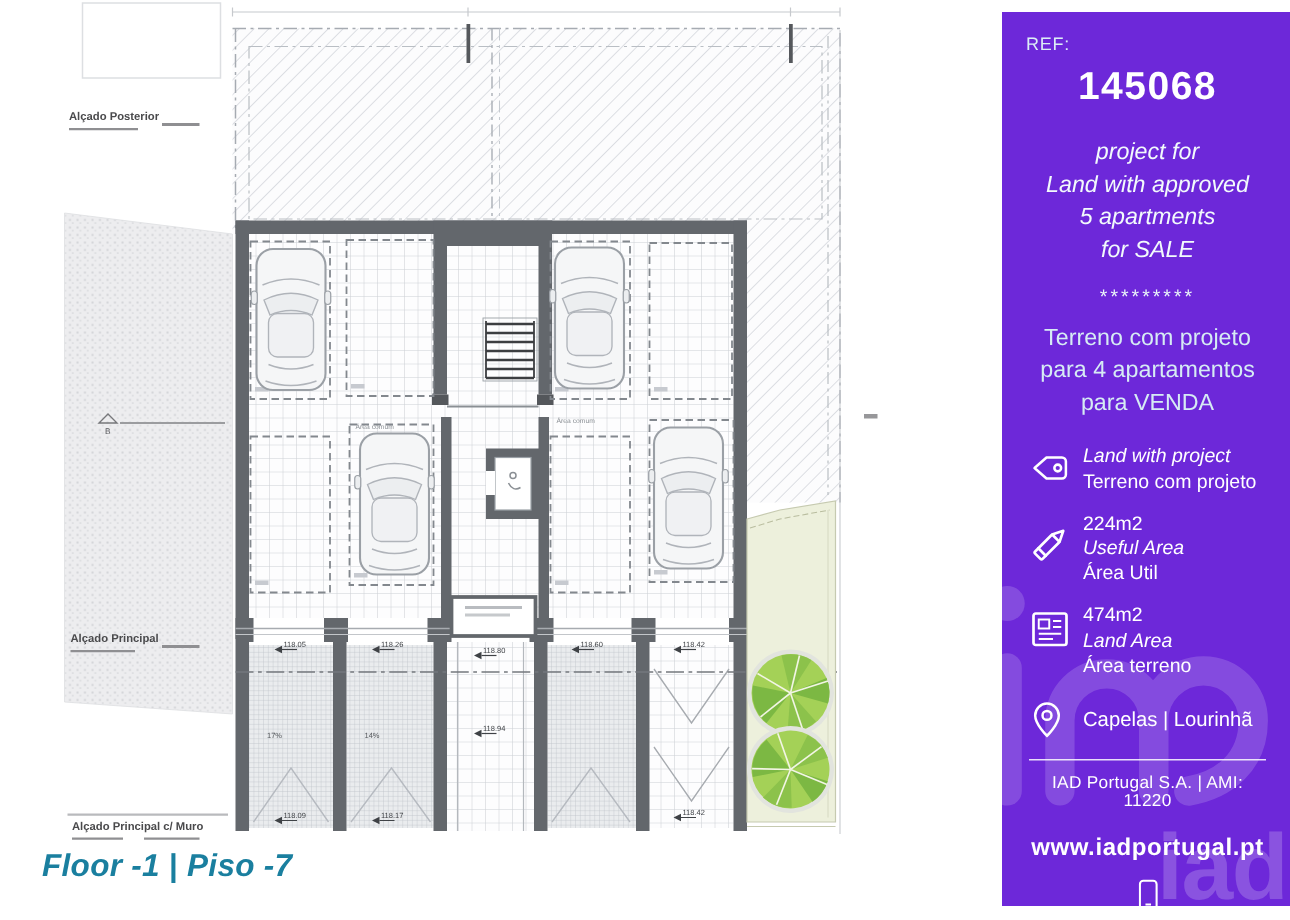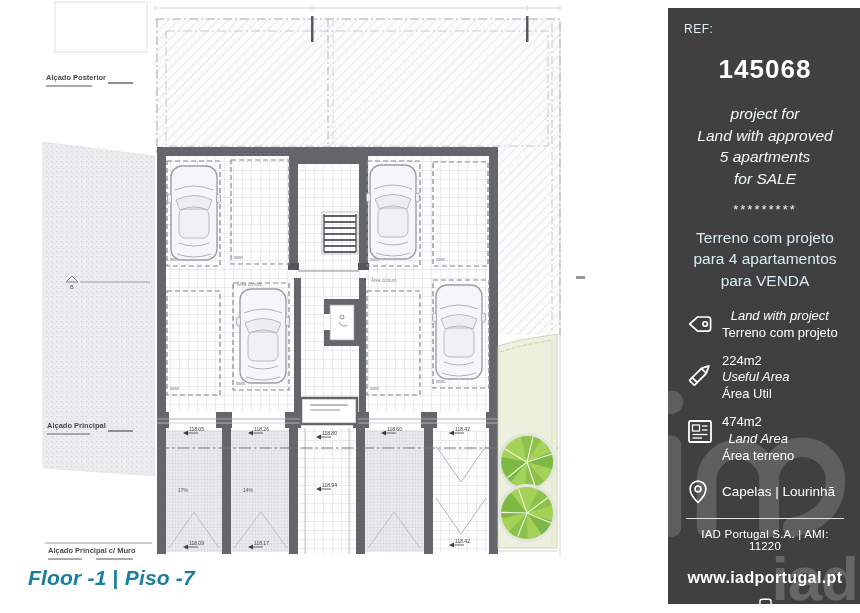--- a/index.html
+++ b/index.html
@@ -12,33 +12,33 @@
   .floor-label{
     position:absolute;left:28px;top:566px;color:#1a7f9f;font-size:21px;
     font-weight:bold;letter-spacing:.2px;
   }
   .floor-label .en{font-style:italic;text-align:center;}
   .floor-label .sep{font-style:normal;padding:0 6px;font-weight:bold;}
   .floor-label .pt{font-style:italic;}
   
   .sidebar{
     position:absolute;left:668px;top:8px;width:192px;height:596px;
-    background:#404040;color:#fff;overflow:hidden;box-sizing:border-box;
+    background:#6d28d9;color:#fff;overflow:hidden;box-sizing:border-box;
     padding:14px 14px 0 16px;
   }
   .ref-label{font-size:12px;color:#dceef6;letter-spacing:.5px;}
-  .ref-number{font-size:26px;font-weight:bold;text-align:center;letter-spacing:1px;margin:18px 0 18px;}
+  .ref-number{font-size:26px;font-weight:bold;text-align:center;letter-spacing:1px;margin:6px 0 18px;}
   .headline-en{font-style:italic;font-size:15.5px;line-height:1.4;text-align:center;color:#f2fafc;}
   .stars{text-align:center;font-size:13px;letter-spacing:2px;margin:12px 0 10px;color:#eaf5fa;}
   .headline-pt{font-size:15.5px;line-height:1.4;text-align:center;color:#d6ebf4;}
   .features{margin-top:16px;}
   .feature-row{display:flex;align-items:flex-start;margin-bottom:11px;}
   .feature-icon{width:38px;flex:0 0 38px;display:flex;justify-content:flex-start;padding-top:1px;}
   .feature-text{font-size:13px;line-height:1.3;}
-  .feature-text .it{font-style:italic;text-align:center;}
+  .feature-text .it{font-style:italic;}
   .feature-row.location{align-items:center;}
   .feature-row.location .feature-text{font-size:13.5px;}
   .divider{border-top:1px solid rgba(255,255,255,.85);margin:10px 2px 9px;}
   .company{font-size:11.5px;text-align:center;letter-spacing:.2px;}
   .website{font-size:16px;font-weight:bold;text-align:center;margin-top:17px;letter-spacing:.4px;}
   .phone-row{display:flex;justify-content:center;align-items:center;gap:8px;margin-top:11px;font-size:14px;position:relative;z-index:2;flex-direction:column;}
   .watermark-glyph{position:absolute;right:-38px;bottom:52px;opacity:.16;z-index:1;}
   .watermark-text{
     position:absolute;right:2px;bottom:-10px;font-size:62px;font-weight:bold;
     color:rgba(255,255,255,.20);z-index:1;letter-spacing:-1px;

